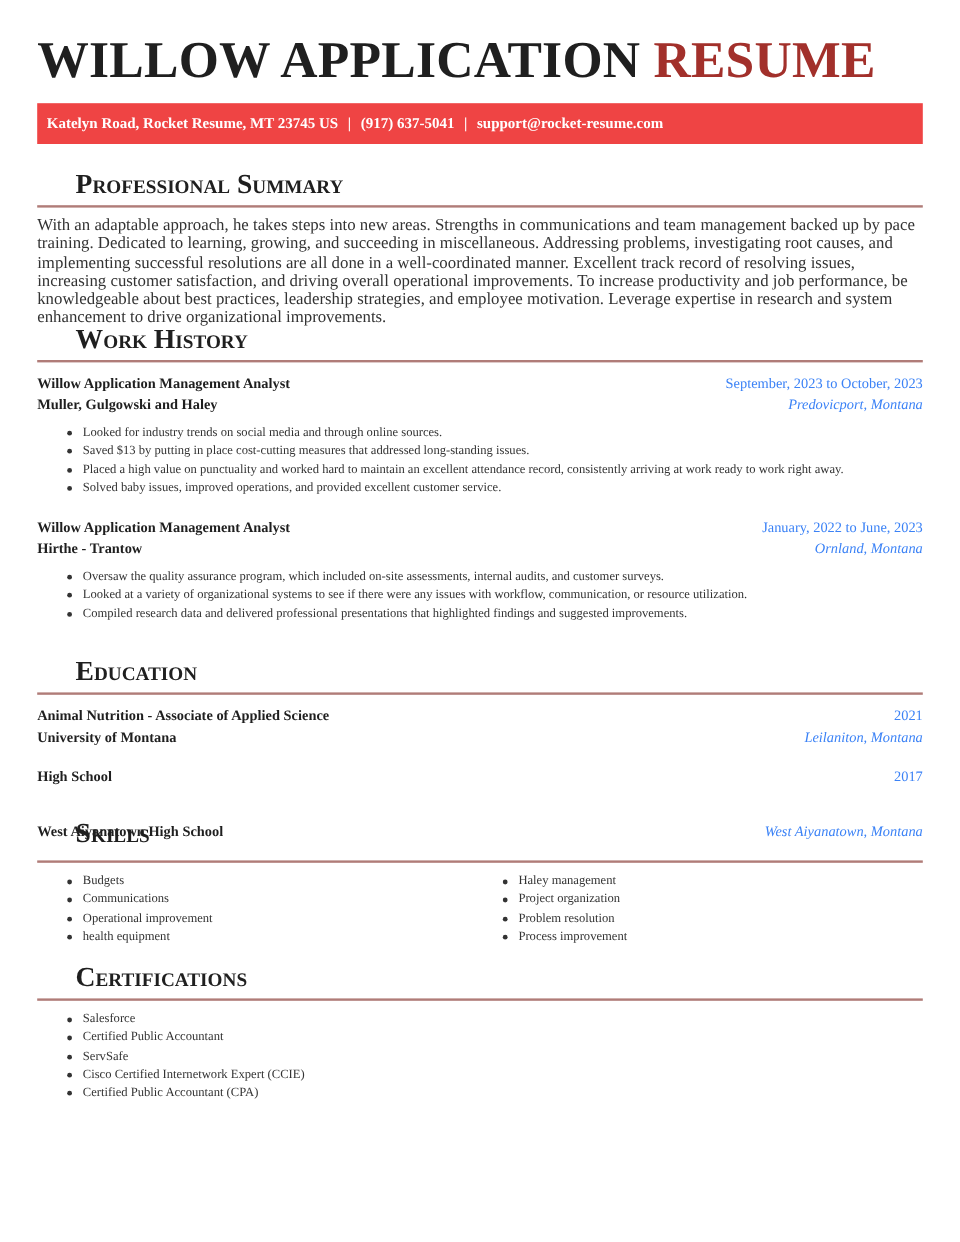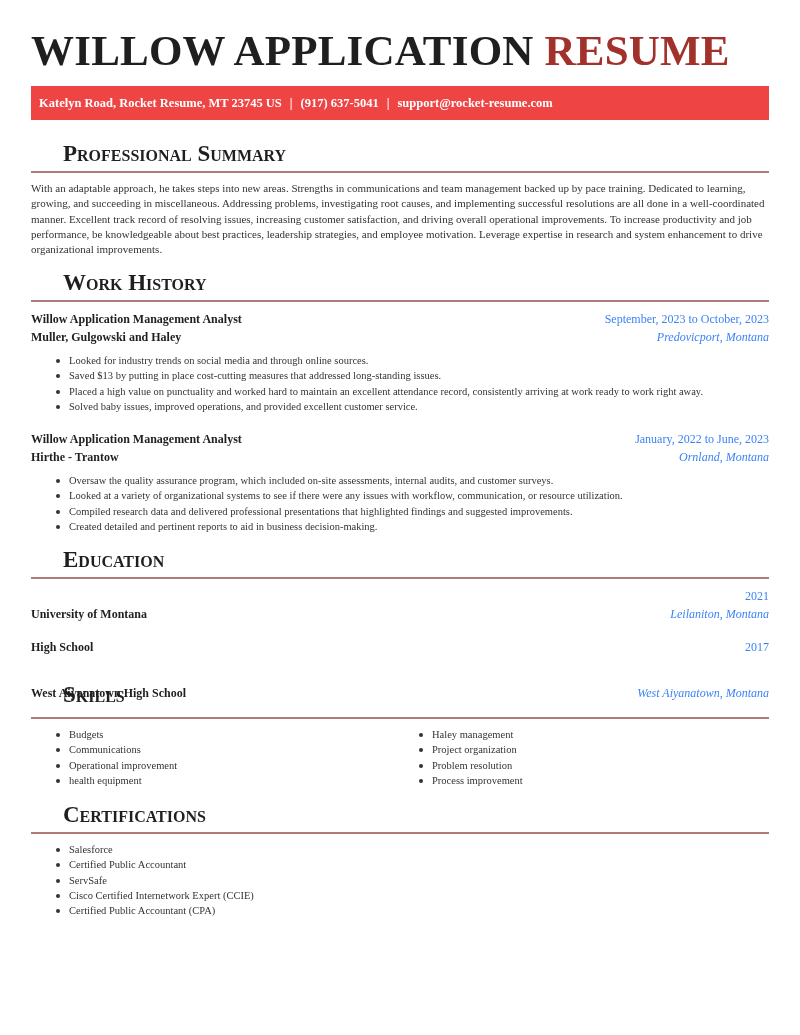--- a/index.html
+++ b/index.html
@@ -46,21 +46,21 @@
       white-space: nowrap;
       margin-left: 32px;
     }
     .divider {
       position: absolute; left: 0; width: 738px; height: 2px;
       background: #b07c78;
     }
 
     .summary {
       position: absolute; left: 0; width: 738px;
-      font-size: 11px;
+      font-size: 14px;
       line-height: 15.3px;
       color: #333;
     }
 
     .row {
       position: absolute; left: 0; width: 738px; height: 18px;
       font-size: 12px; line-height: 18px;
     }
     .row .l { position: absolute; left: 0; font-weight: bold; color: #1f1f1f; white-space: nowrap; }
     .row .r { position: absolute; right: 0; color: #3b82f6; white-space: nowrap; }
@@ -125,29 +125,29 @@
       <span class="r">January, 2022 to June, 2023</span>
     </div>
     <div class="row" style="top:448px;">
       <span class="l">Hirthe - Trantow</span>
       <span class="r it">Ornland, Montana</span>
     </div>
     <ul class="bullets" style="top:473px;">
       <li>Oversaw the quality assurance program, which included on-site assessments, internal audits, and customer surveys.</li>
       <li>Looked at a variety of organizational systems to see if there were any issues with workflow, communication, or resource utilization.</li>
       <li>Compiled research data and delivered professional presentations that highlighted findings and suggested improvements.</li>
-      <li>Created detailed and pertinent reports to aid in business decision-making.</li>
     </ul>
   </div>
 
   <h2 class="section-title" style="top:547px;">Education</h2>
   <div class="divider" style="top:577px;"></div>
 
   <div>
     <div class="row" style="top:587px;">
+      <span class="l">Animal Nutrition - Associate of Applied Science</span>
       <span class="r">2021</span>
     </div>
     <div class="row" style="top:605px;">
       <span class="l">University of Montana</span>
       <span class="r it">Leilaniton, Montana</span>
     </div>
   </div>
 
   <div>
     <div class="row" style="top:638px;">

